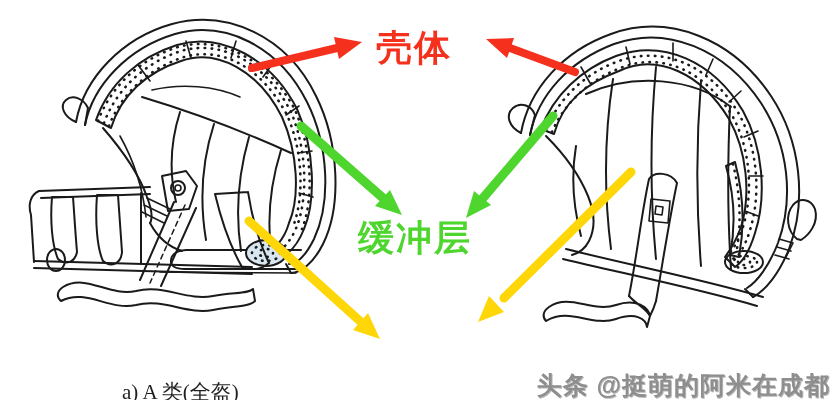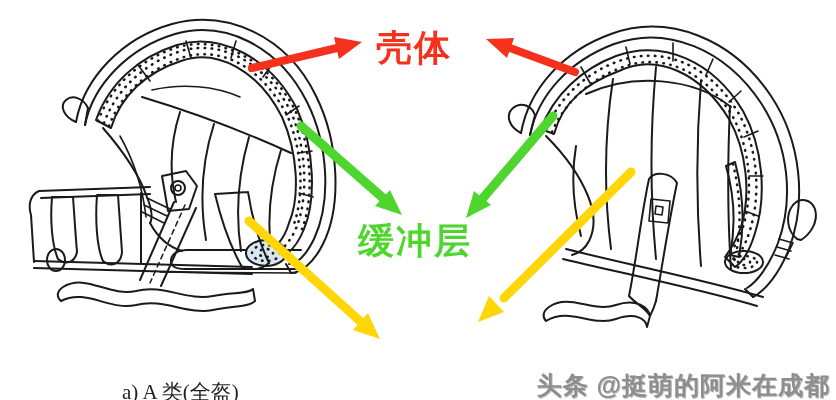--- a/index.html
+++ b/index.html
@@ -35,21 +35,21 @@
 
   .label {
     position: absolute;
     font-weight: 700;
     font-size: 36px;
     letter-spacing: 2px;
     white-space: nowrap;
     line-height: 1;
   }
   .label-shell  { left: 376px; top: 30px;  color: var(--c-shell); }
-  .label-buffer { left: 358px; top: 223px; color: var(--c-buffer); }
+  .label-buffer { left: 358px; top: 223px; color: var(--c-buffer); font-family: Liberation Mono, monospace; }
   .label-liner  { left: 356px; top: 348px; color: var(--c-liner); }
 
   .caption {
     position: absolute;
     font-family: "Liberation Serif", serif;
     font-size: 21px;
     color: var(--c-caption, #1f1f1f);
     white-space: nowrap;
     line-height: 1;
     margin-top: 40px;

